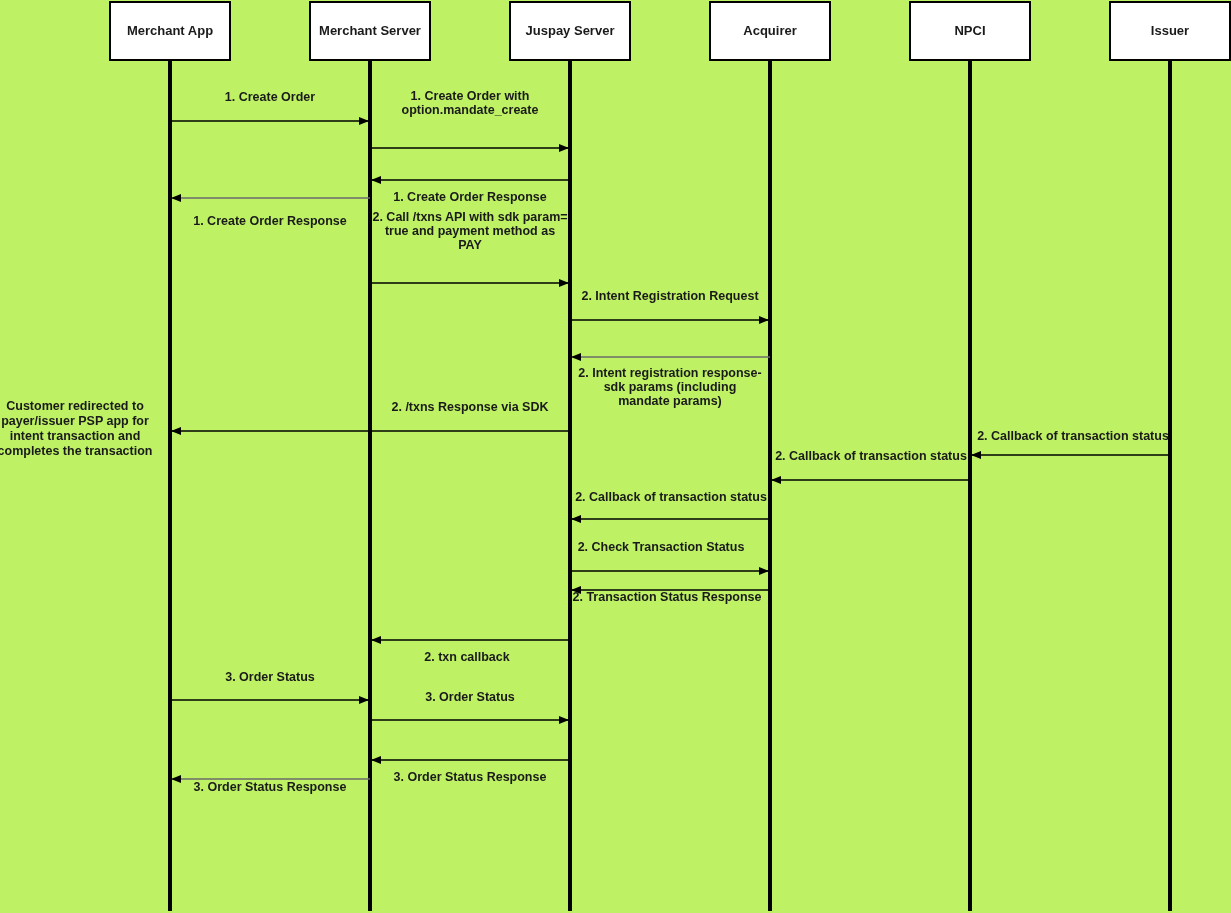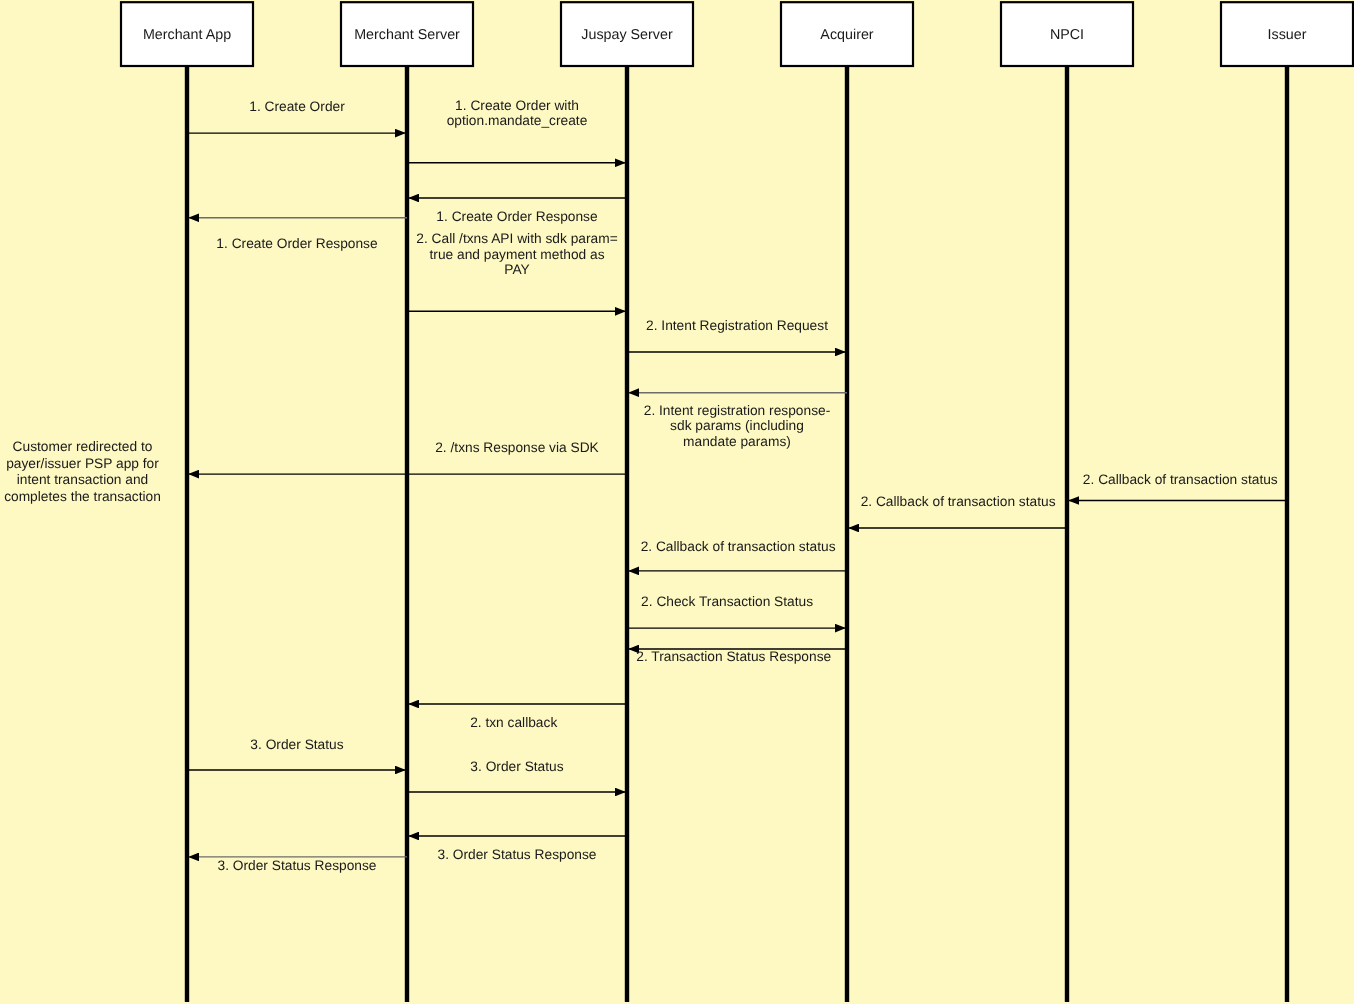--- a/index.html
+++ b/index.html
@@ -7,22 +7,23 @@
     padding: 0;
     background: #ffffff;
   }
   body {
     font-family: "Liberation Sans", sans-serif;
   }
   #diagram-root {
     position: relative;
     width: 1231px;
     height: 913px;
-    background: #fef9c3;
+    background: #bef264;
     overflow: hidden;
+    font-weight: bold;
   }
   svg.seq-canvas {
     position: absolute;
     left: 0;
     top: 0;
     width: 1231px;
     height: 913px;
     display: block;
   }
   .lifeline-box {

